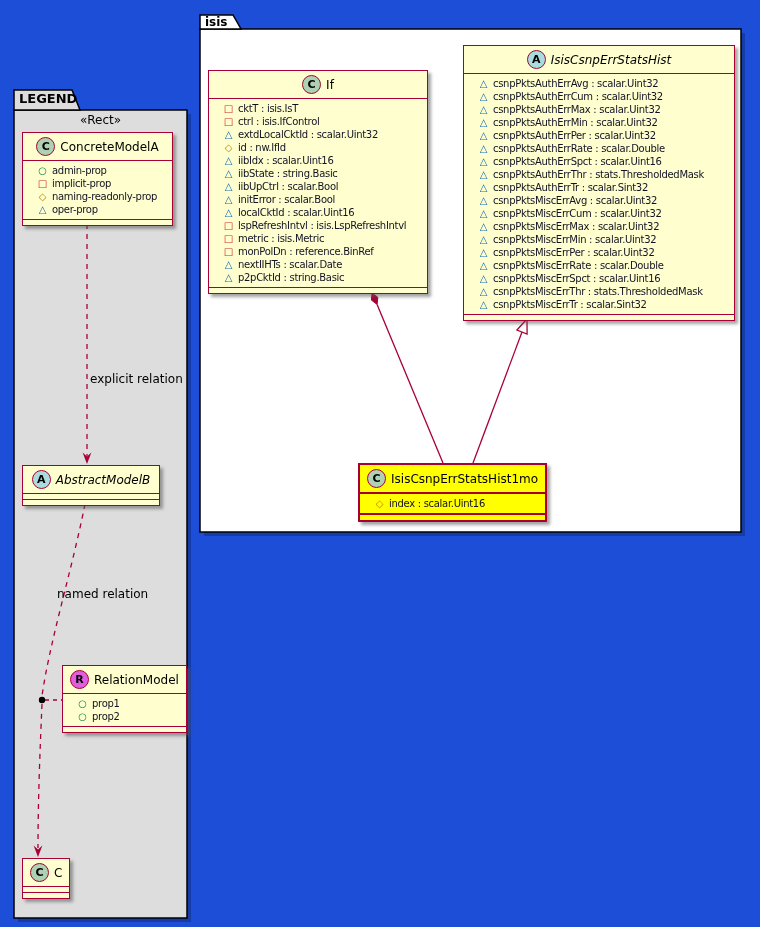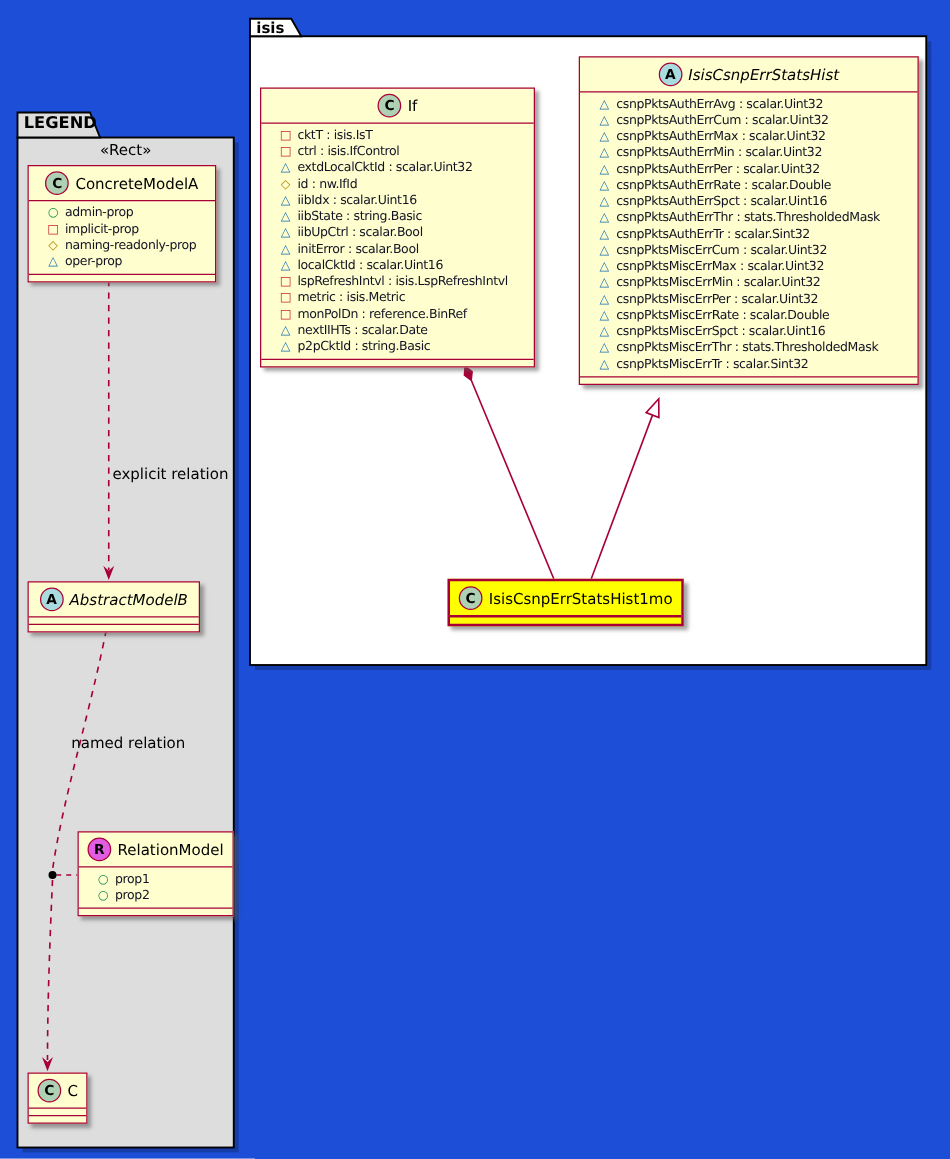--- a/index.html
+++ b/index.html
@@ -195,20 +195,24 @@
       <div class="attr">
           <span class="ic tri"></span>
           <span>csnpPktsAuthErrThr : stats.ThresholdedMask</span>
         </div>
       <div class="attr">
           <span class="ic tri"></span>
           <span>csnpPktsAuthErrTr : scalar.Sint32</span>
         </div>
       <div class="attr">
           <span class="ic tri"></span>
+          <span>csnpPktsMiscErrAvg : scalar.Uint32</span>
+        </div>
+      <div class="attr">
+          <span class="ic tri"></span>
           <span>csnpPktsMiscErrCum : scalar.Uint32</span>
         </div>
       <div class="attr">
           <span class="ic tri"></span>
           <span>csnpPktsMiscErrMax : scalar.Uint32</span>
         </div>
       <div class="attr">
           <span class="ic tri"></span>
           <span>csnpPktsMiscErrMin : scalar.Uint32</span>
         </div>
@@ -234,20 +238,26 @@
         </div>
     </div>
     <div class="uml-methods"></div>
   </div>
 
   <div class="uml-class hl" id="box-hist1mo">
     <div class="uml-title">
       <span class="spot spot-c">C</span>
       <span class="cname">IsisCsnpErrStatsHist1mo</span>
     </div>
+    <div class="uml-attrs">
+      <div class="attr">
+          <span class="ic diamond"></span>
+          <span>index : scalar.Uint16</span>
+        </div>
+    </div>
     <div class="uml-methods"></div>
   </div>
 
   <div class="uml-class" id="box-concrete">
     <div class="uml-title">
       <span class="spot spot-c">C</span>
       <span class="cname">ConcreteModelA</span>
     </div>
     <div class="uml-attrs">
       <div class="attr">

